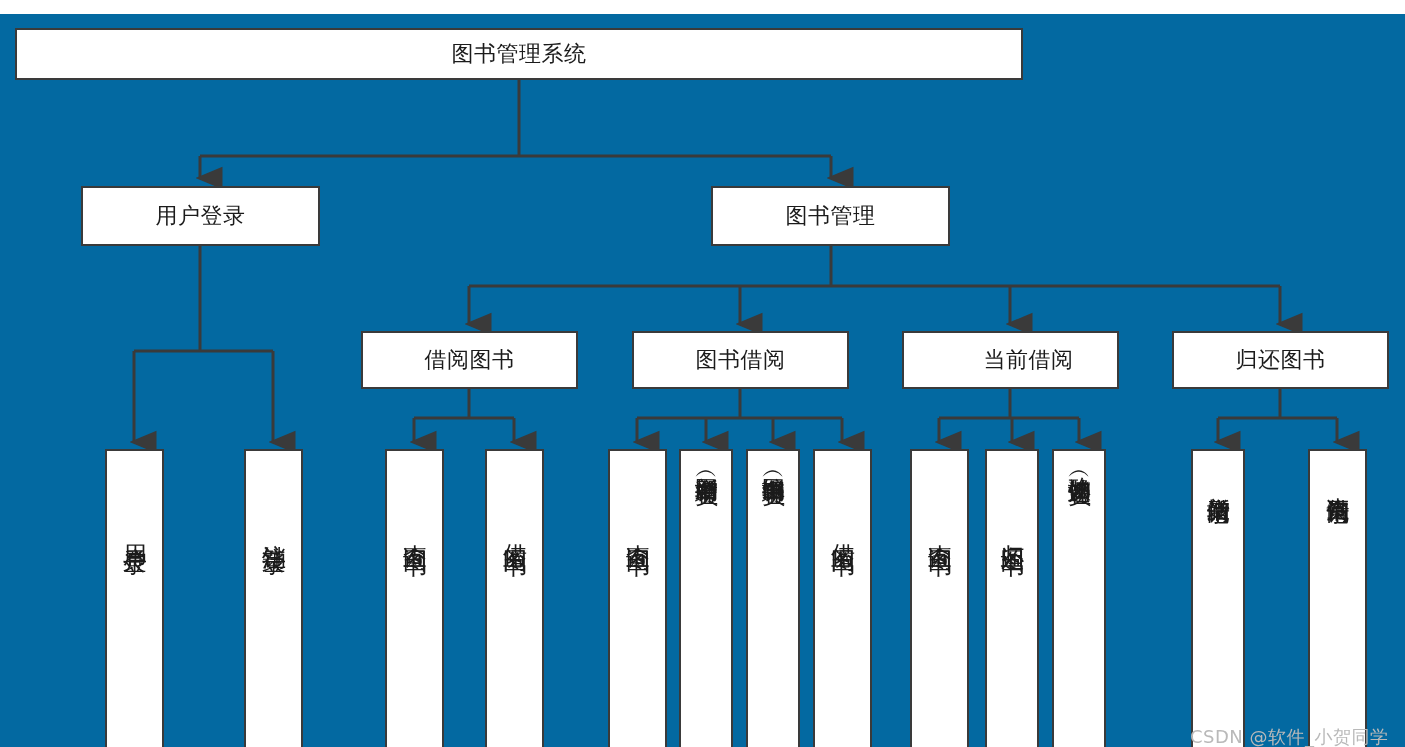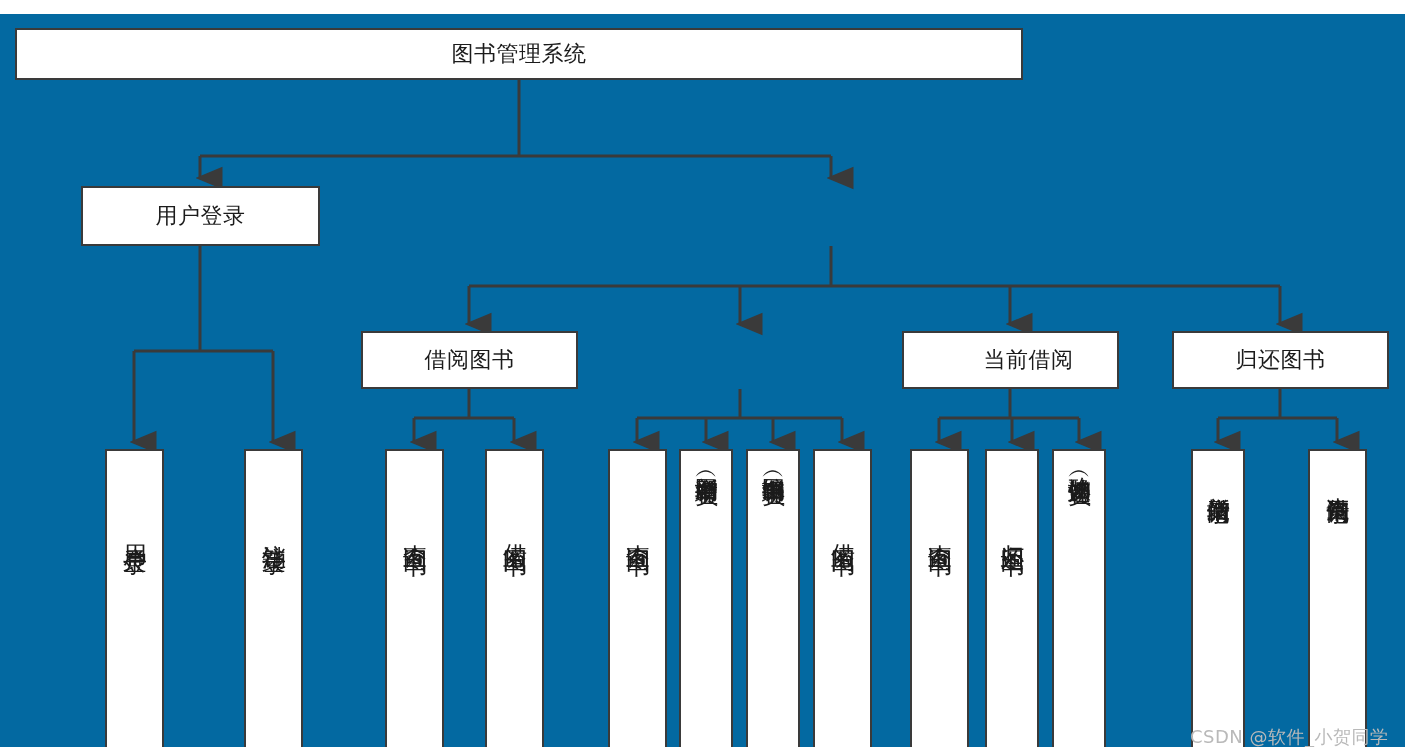--- a/index.html
+++ b/index.html
@@ -128,23 +128,29 @@
     </g>
   </svg>
 
   <div class="node horizontal" style="left:15px; top:14px; width:1008px; height:52px;">
     <span class="node-label">图书管理系统</span>
   </div>
 
   <div class="node horizontal" style="left:81px; top:172px; width:239px; height:60px;">
     <span class="node-label">用户登录</span>
   </div>
+  <div class="node horizontal" style="left:711px; top:172px; width:239px; height:60px;">
+    <span class="node-label">图书管理</span>
+  </div>
 
   <div class="node horizontal" style="left:361px; top:317px; width:217px; height:58px;">
     <span class="node-label">借阅图书</span>
+  </div>
+  <div class="node horizontal" style="left:632px; top:317px; width:217px; height:58px;">
+    <span class="node-label">图书借阅</span>
   </div>
   <div class="node horizontal" style="left:902px; top:317px; width:217px; height:58px;padding-left:36px;">
     <span class="node-label">当前借阅</span>
   </div>
   <div class="node horizontal" style="left:1172px; top:317px; width:217px; height:58px;">
     <span class="node-label">归还图书</span>
   </div>
 
   <div class="node vertical" style="left:105px; top:435px; width:59px; height:300px; padding-top:74px;">
     <span class="node-label">用户登录</span>

